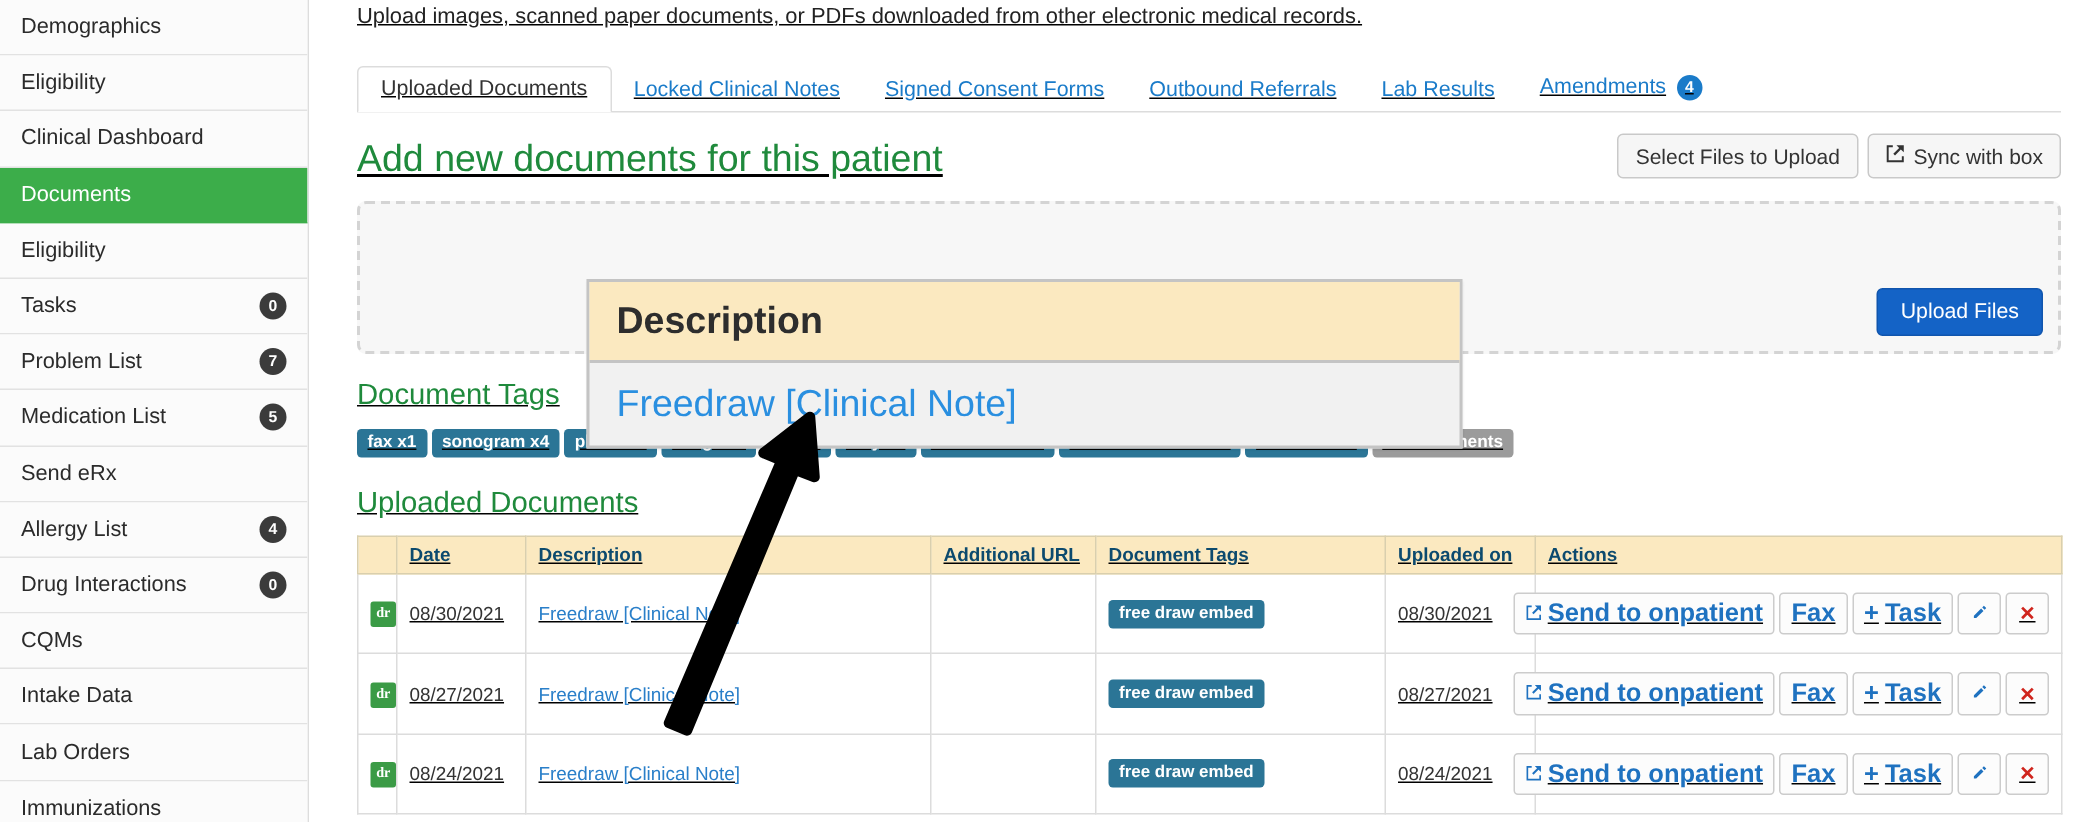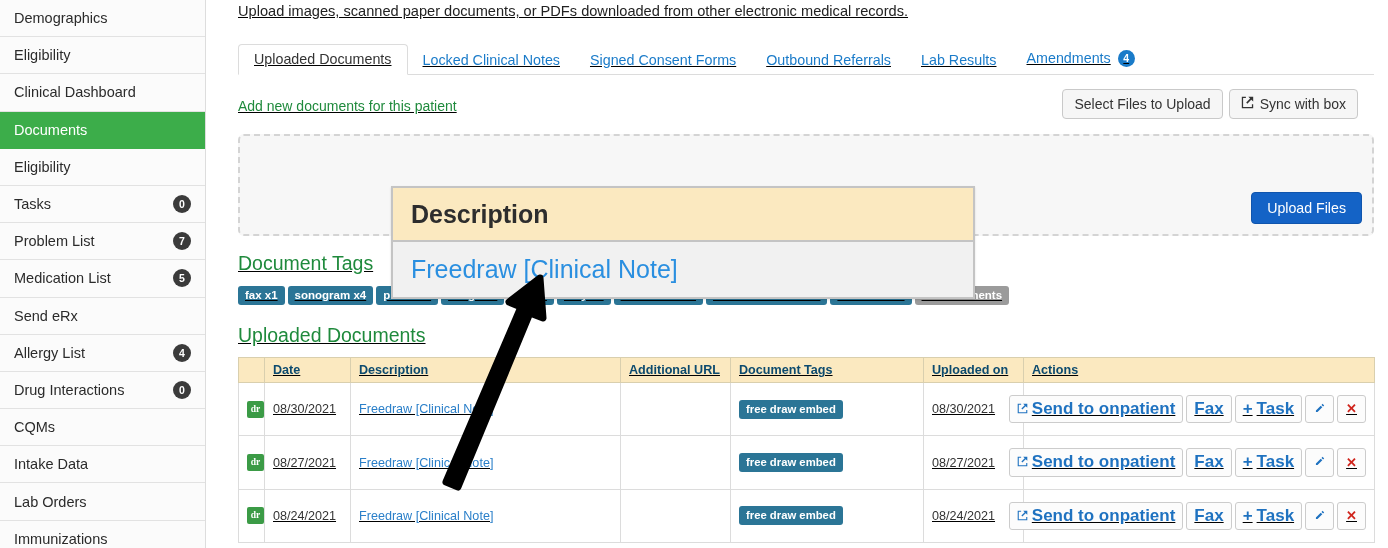--- a/index.html
+++ b/index.html
@@ -89,25 +89,25 @@
     font-size: 10.5px; font-weight: bold; padding: 0 5px;
   }
 
   
   .sect-row {
     position: relative;
     margin-top: 17px;
     height: 30px;
   }
   .sect-title {
-    font-size: 14px; color: #1f8a3c;
+    font-size: 25px; color: #1f8a3c;
     font-weight: normal;
     line-height: 28px;
   }
-  .topbtns { position: absolute; right: 16px; top: -3px; display: flex; gap: 6px; }
+  .topbtns { position: absolute; right: 0; top: -3px; display: flex; gap: 6px; }
   .btn-default {
     background: #f6f6f6;
     border: 1px solid #c9c9c9;
     border-radius: 4px;
     font-size: 14px; color: #333333;
     padding: 6px 11px;
     cursor: pointer;
     display: inline-flex; align-items: center; gap: 6px;
     white-space: nowrap;
   }

